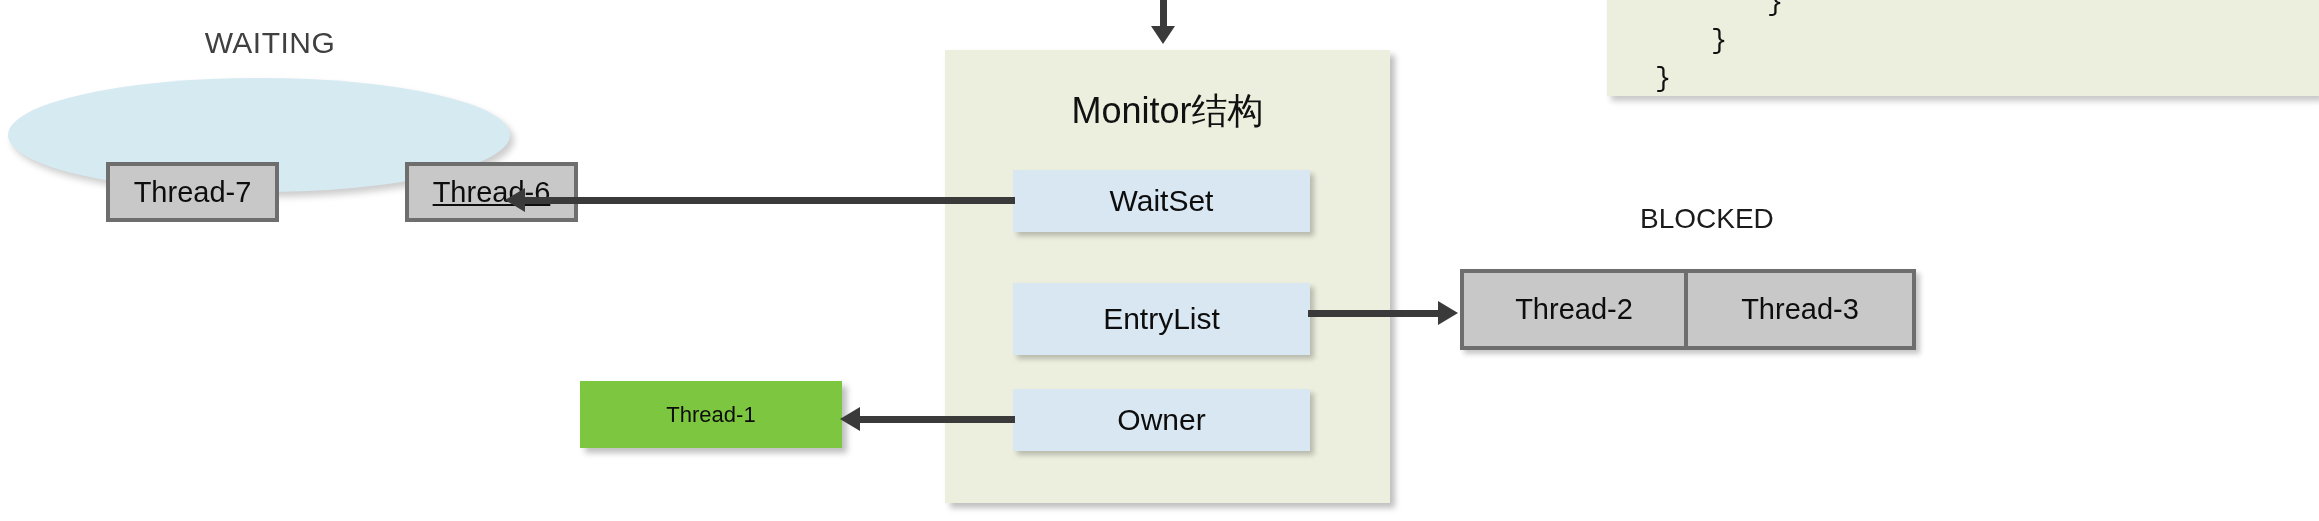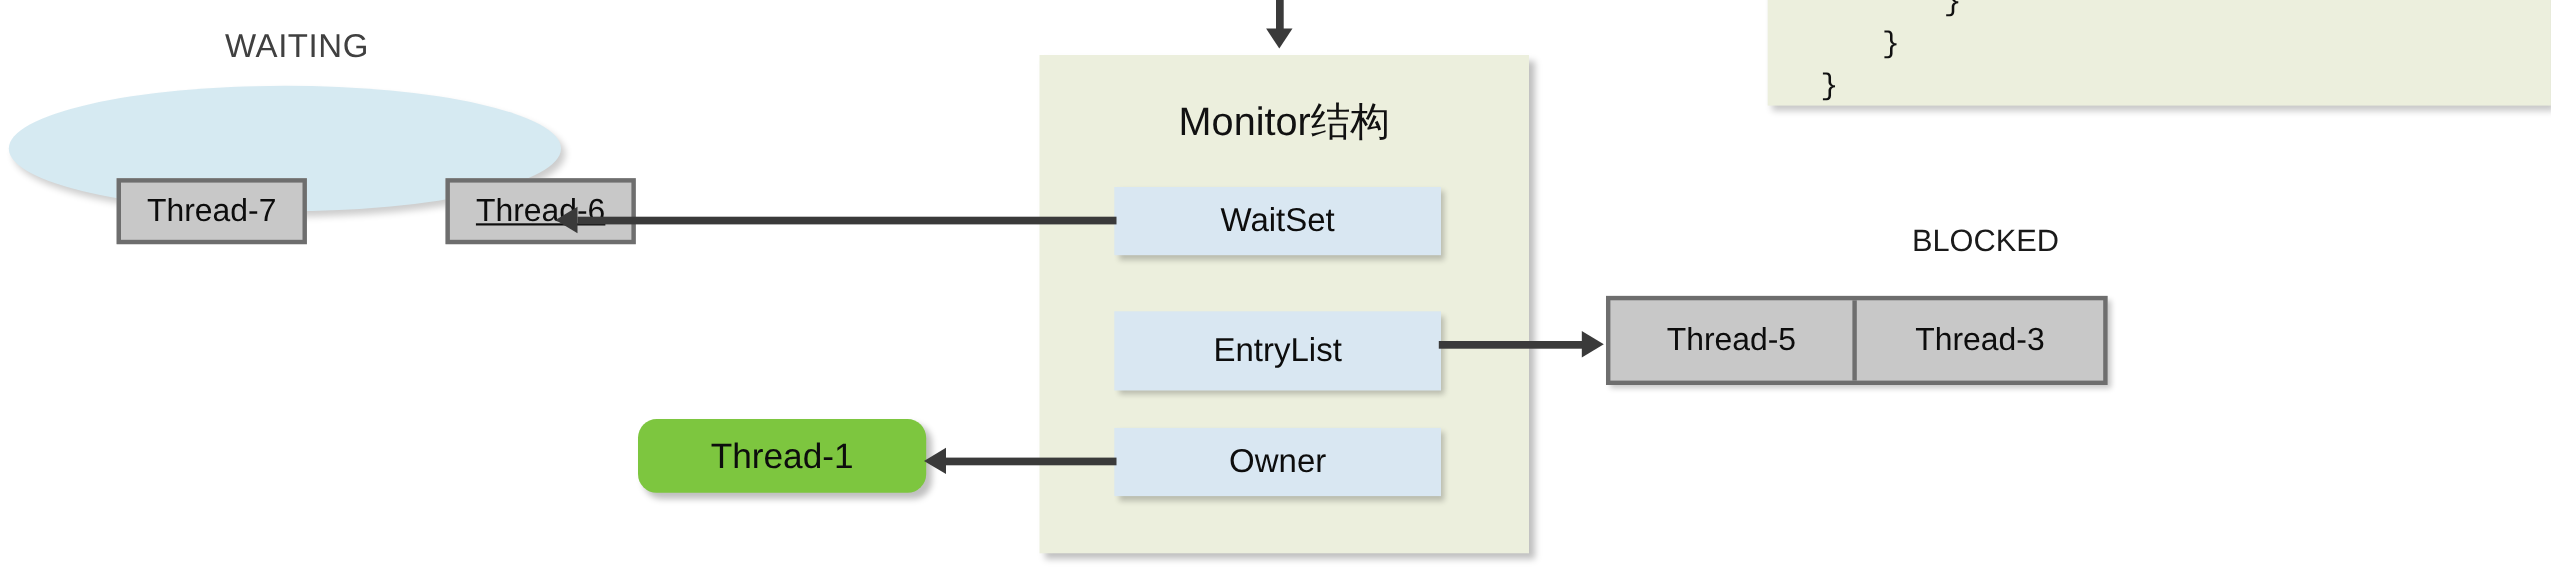--- a/index.html
+++ b/index.html
@@ -90,33 +90,31 @@
     position: absolute;
     left: 580px;
     top: 381px;
     width: 262px;
     height: 67px;
     background: #7dc63f;
     box-shadow: 5px 5px 6px rgba(0,0,0,0.25);
     display: flex;
     align-items: center;
     justify-content: center;
-    font-size: 32px;
-    color: #0d0d0d;
-    white-space: nowrap;
-    border-radius: 17px;
+    font-size: 22px;
+    color: #0d0d0d;
+    white-space: nowrap;
   }
 
   
   .blocked-label {
     position: absolute;
     left: 1640px;
     top: 203px;
     width: 330px;
-    text-align: center;
     font-size: 28px;
     color: #1a1a1a;
     white-space: nowrap;
   }
   .blocked-row {
     position: absolute;
     left: 1460px;
     top: 269px;
     height: 81px;
     display: flex;
@@ -216,21 +214,21 @@
   </div>
 
   <div class="thread-green">
     <span>Thread-1</span>
   </div>
 
   <div class="blocked-label">BLOCKED</div>
 
   <div class="blocked-row">
     <div class="blocked-cell">
-      <span>Thread-5</span>
+      <span>Thread-2</span>
     </div>
     <div class="blocked-cell">
       <span>Thread-3</span>
     </div>
   </div>
 
   <div class="code-panel">
     <div class="code-line" style="left:160px; top:14px;">}</div>
     <div class="code-line" style="left:104px; top:52px;">}</div>
     <div class="code-line" style="left:48px; top:90px;">}</div>

